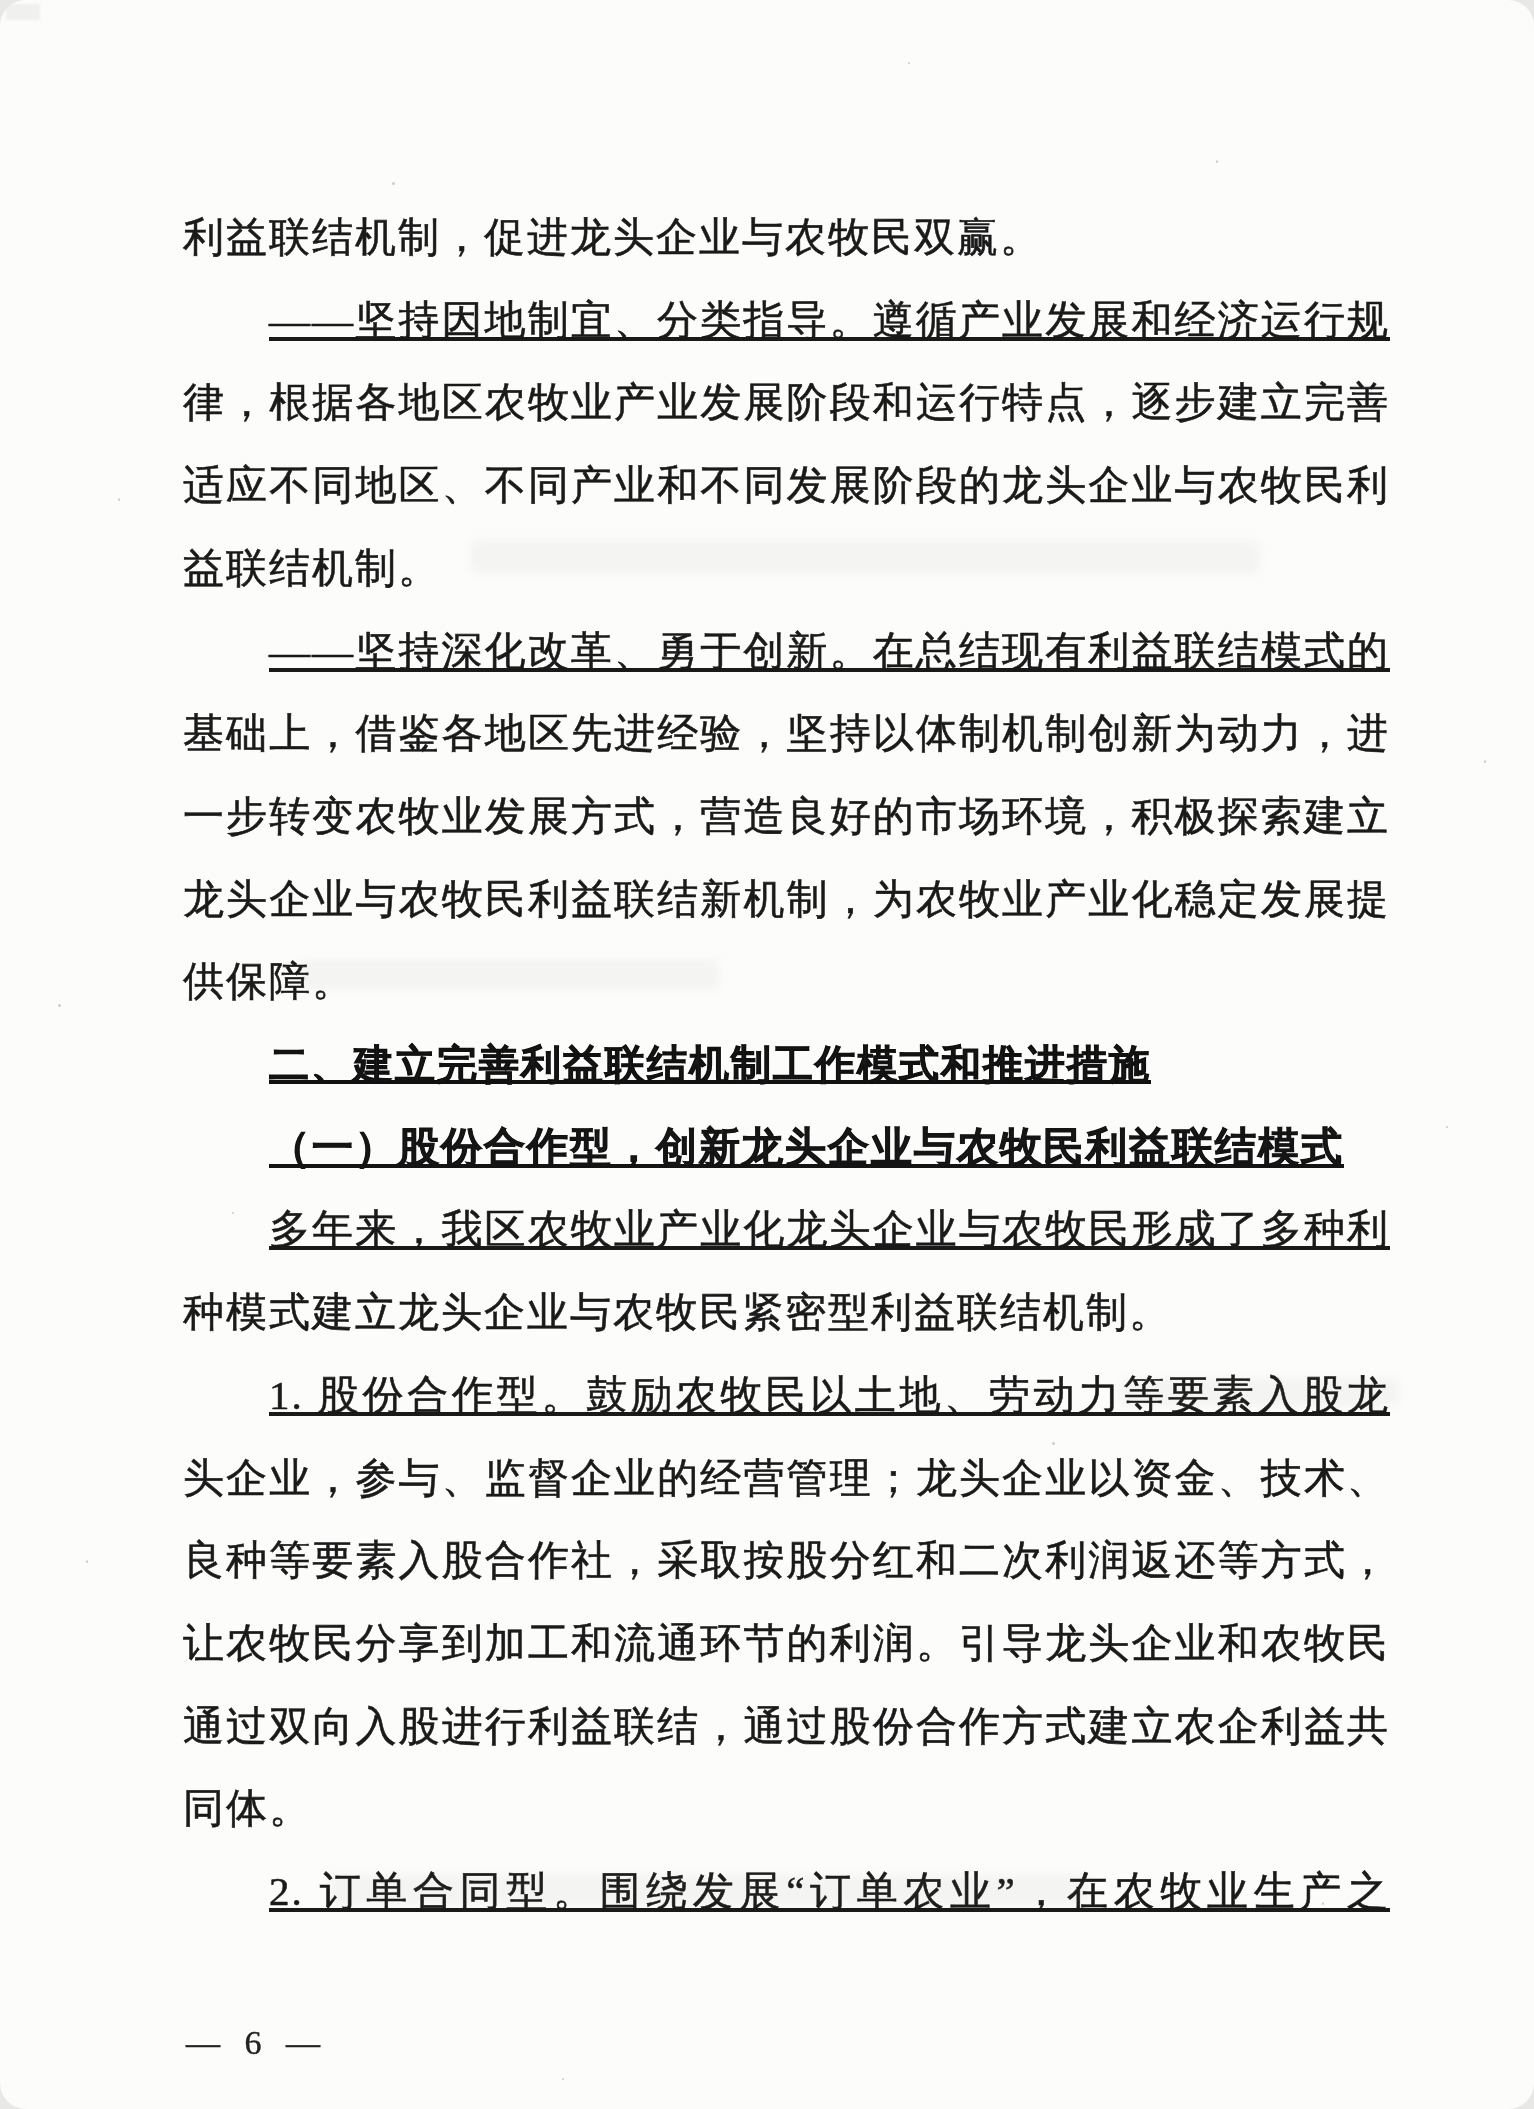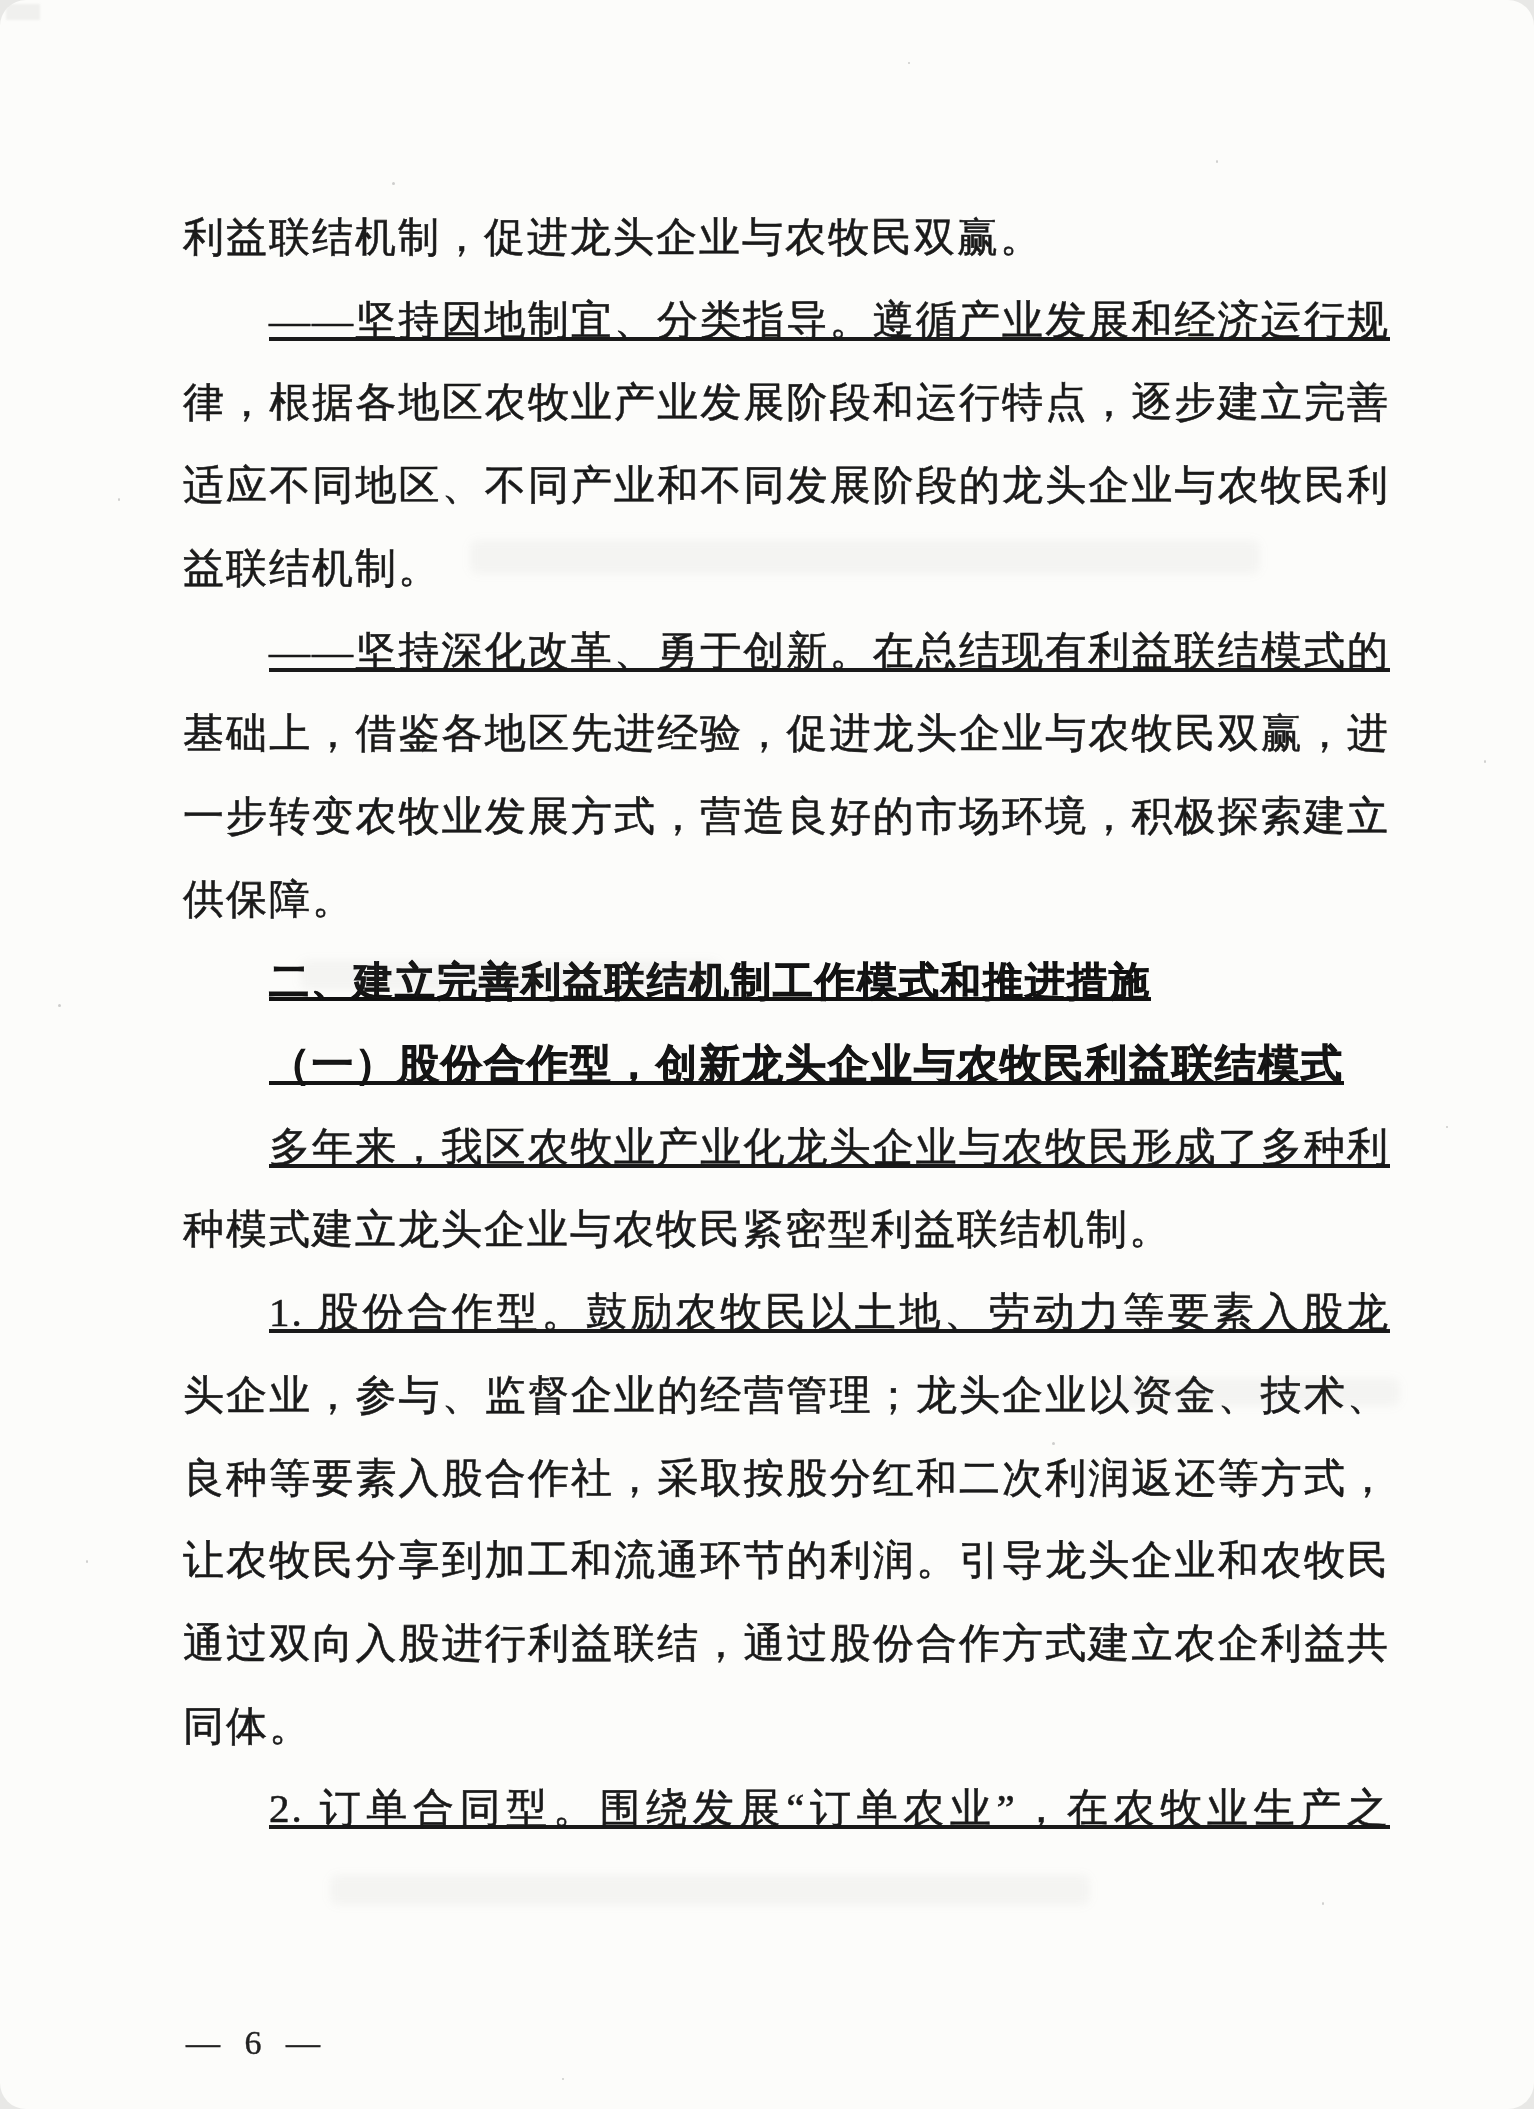--- a/index.html
+++ b/index.html
@@ -62,22 +62,23 @@
 
   <div class="corner-mark"></div>
 
   <div class="doc">
     <p class="ln short">利益联结机制，促进龙头企业与农牧民双赢。</p>
     <p class="ln ind">——坚持因地制宜、分类指导。遵循产业发展和经济运行规</p>
     <p class="ln">律，根据各地区农牧业产业发展阶段和运行特点，逐步建立完善</p>
     <p class="ln">适应不同地区、不同产业和不同发展阶段的龙头企业与农牧民利</p>
     <p class="ln short">益联结机制。</p>
     <p class="ln ind">——坚持深化改革、勇于创新。在总结现有利益联结模式的</p>
-    <p class="ln">基础上，借鉴各地区先进经验，促进龙头企业与农牧民双赢，进</p>
+    <p class="ln">基础上，借鉴各地区先进经验，坚持以体制机制创新为动力，进</p>
     <p class="ln">一步转变农牧业发展方式，营造良好的市场环境，积极探索建立</p>
+    <p class="ln">龙头企业与农牧民利益联结新机制，为农牧业产业化稳定发展提</p>
     <p class="ln short">供保障。</p>
     <p class="ln ind h1 short">二、建立完善利益联结机制工作模式和推进措施</p>
     <p class="ln ind h2 short">（一）股份合作型，创新龙头企业与农牧民利益联结模式</p>
     <p class="ln ind">多年来，我区农牧业产业化龙头企业与农牧民形成了多种利</p>
     <p class="ln short">种模式建立龙头企业与农牧民紧密型利益联结机制。</p>
     <p class="ln ind">1. 股份合作型。鼓励农牧民以土地、劳动力等要素入股龙</p>
     <p class="ln">头企业，参与、监督企业的经营管理；龙头企业以资金、技术、</p>
     <p class="ln">良种等要素入股合作社，采取按股分红和二次利润返还等方式，</p>
     <p class="ln">让农牧民分享到加工和流通环节的利润。引导龙头企业和农牧民</p>
     <p class="ln">通过双向入股进行利益联结，通过股份合作方式建立农企利益共</p>

